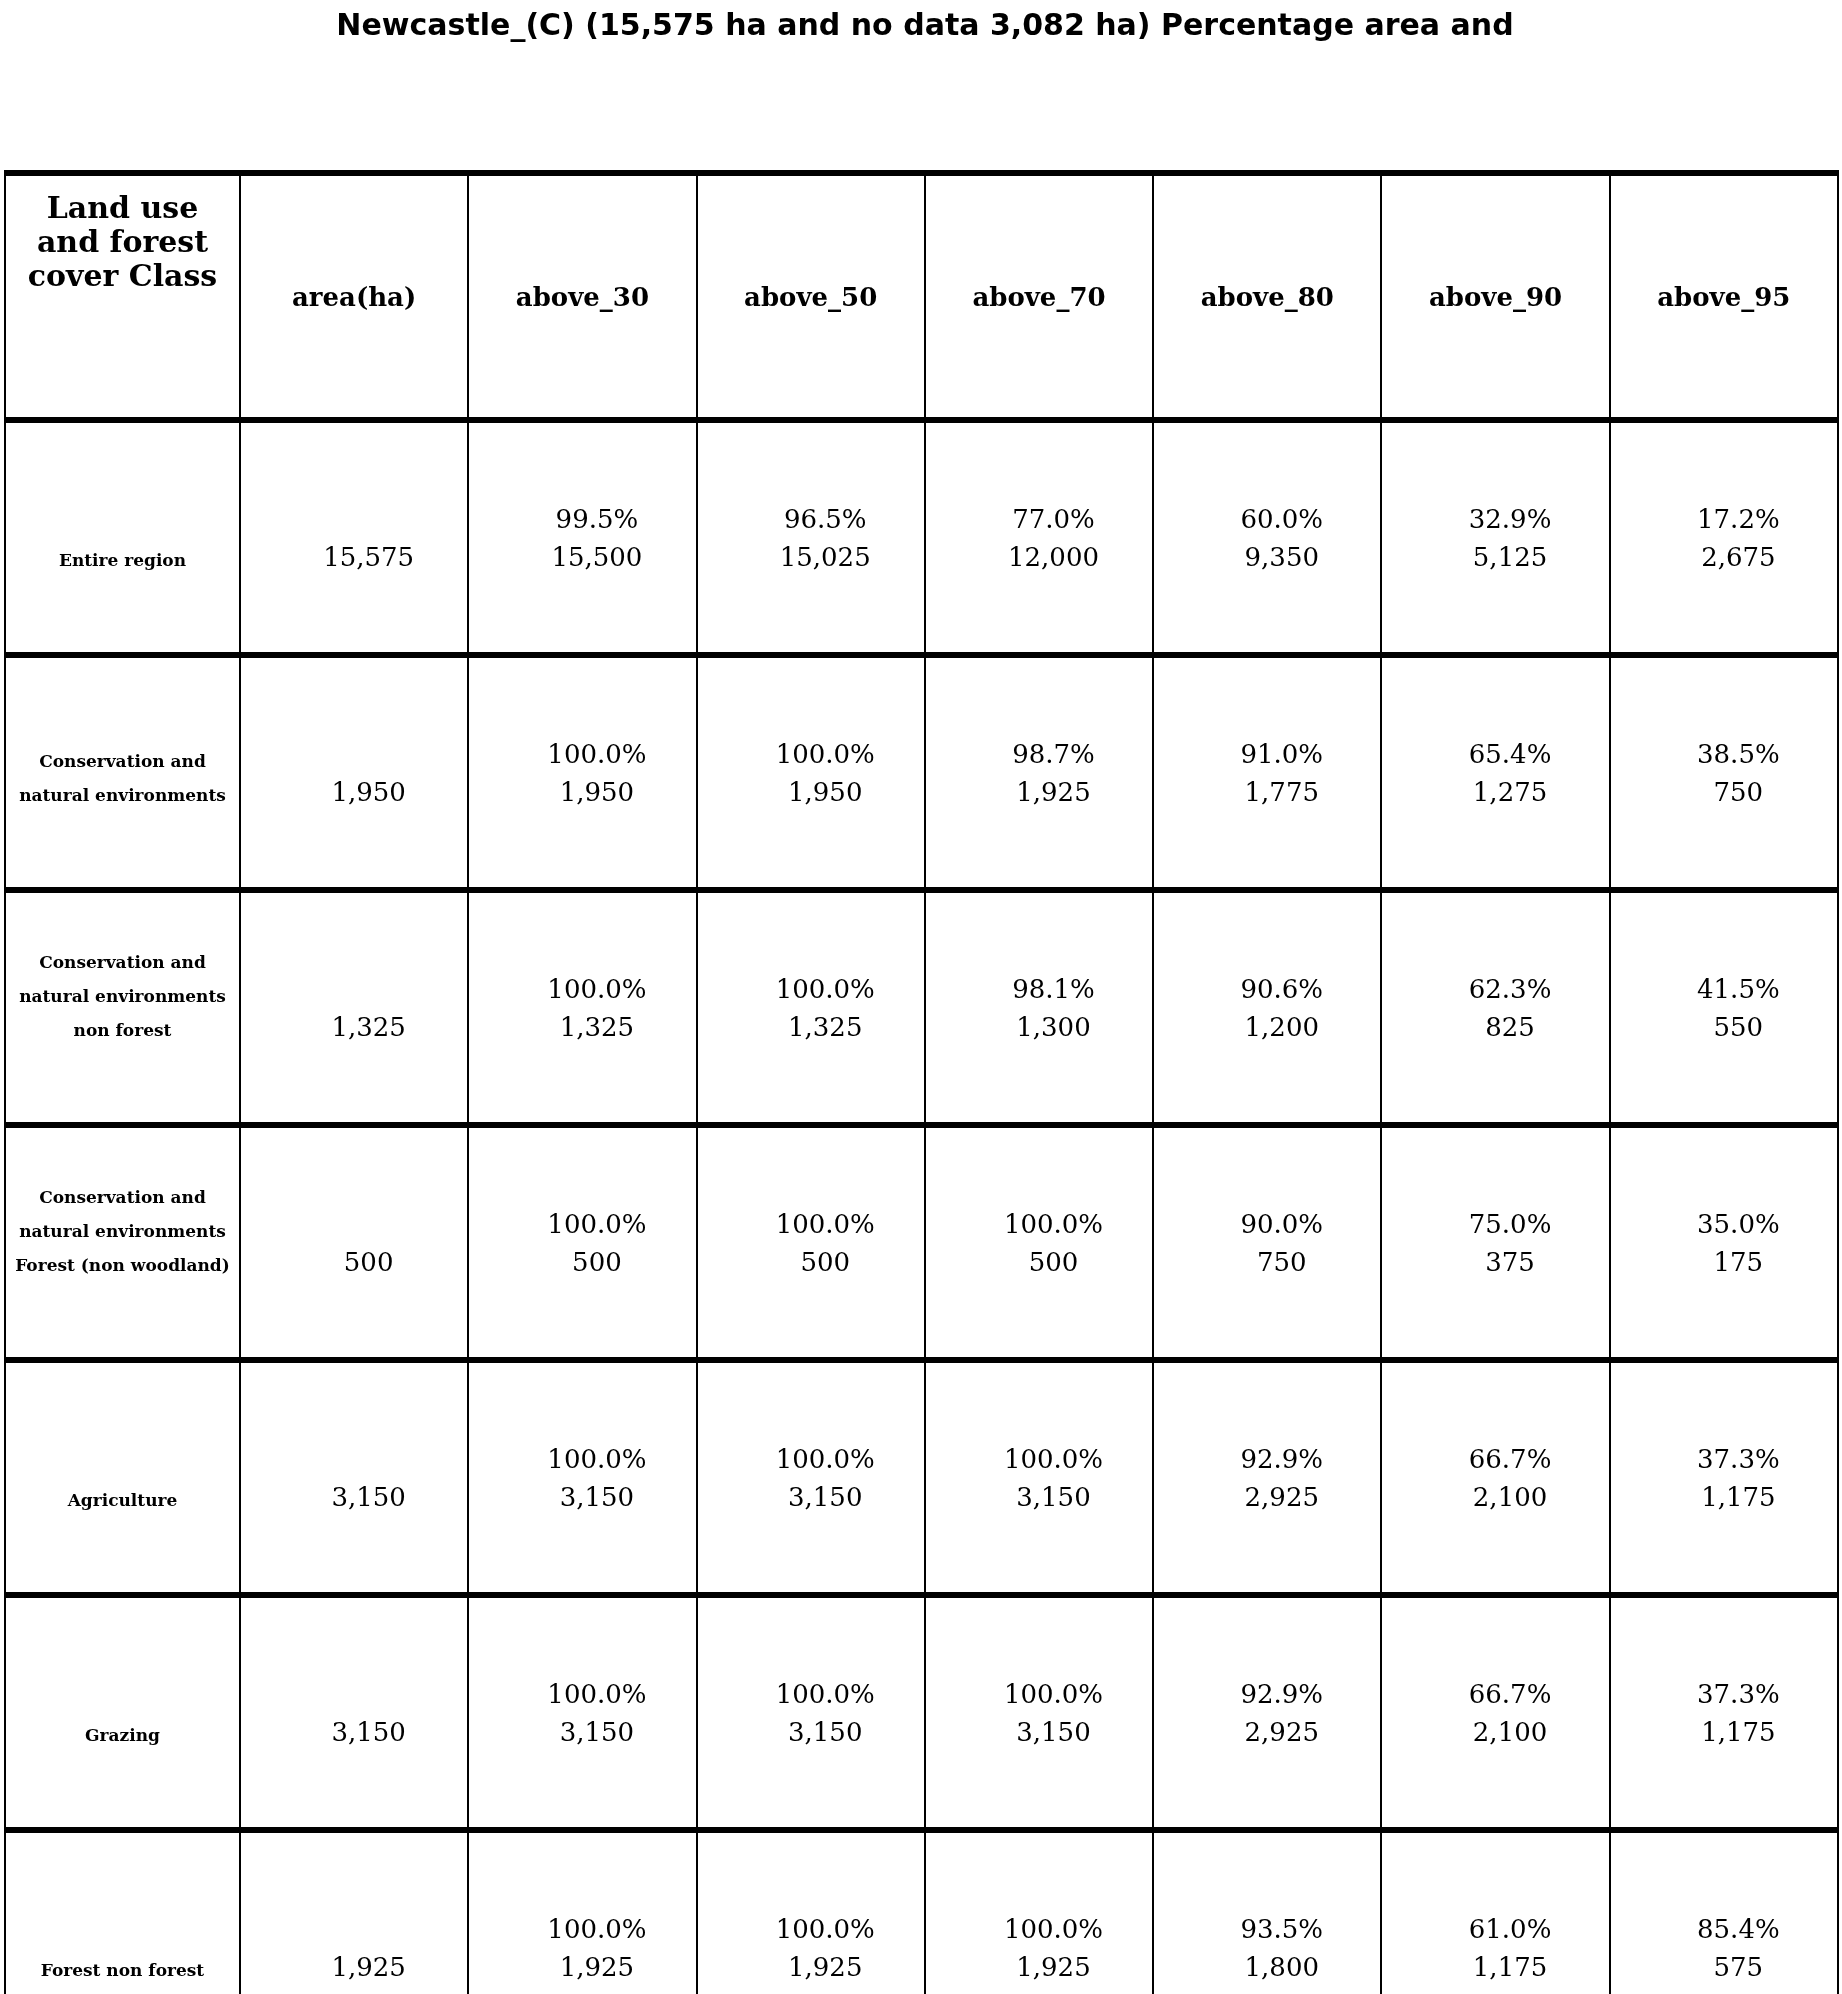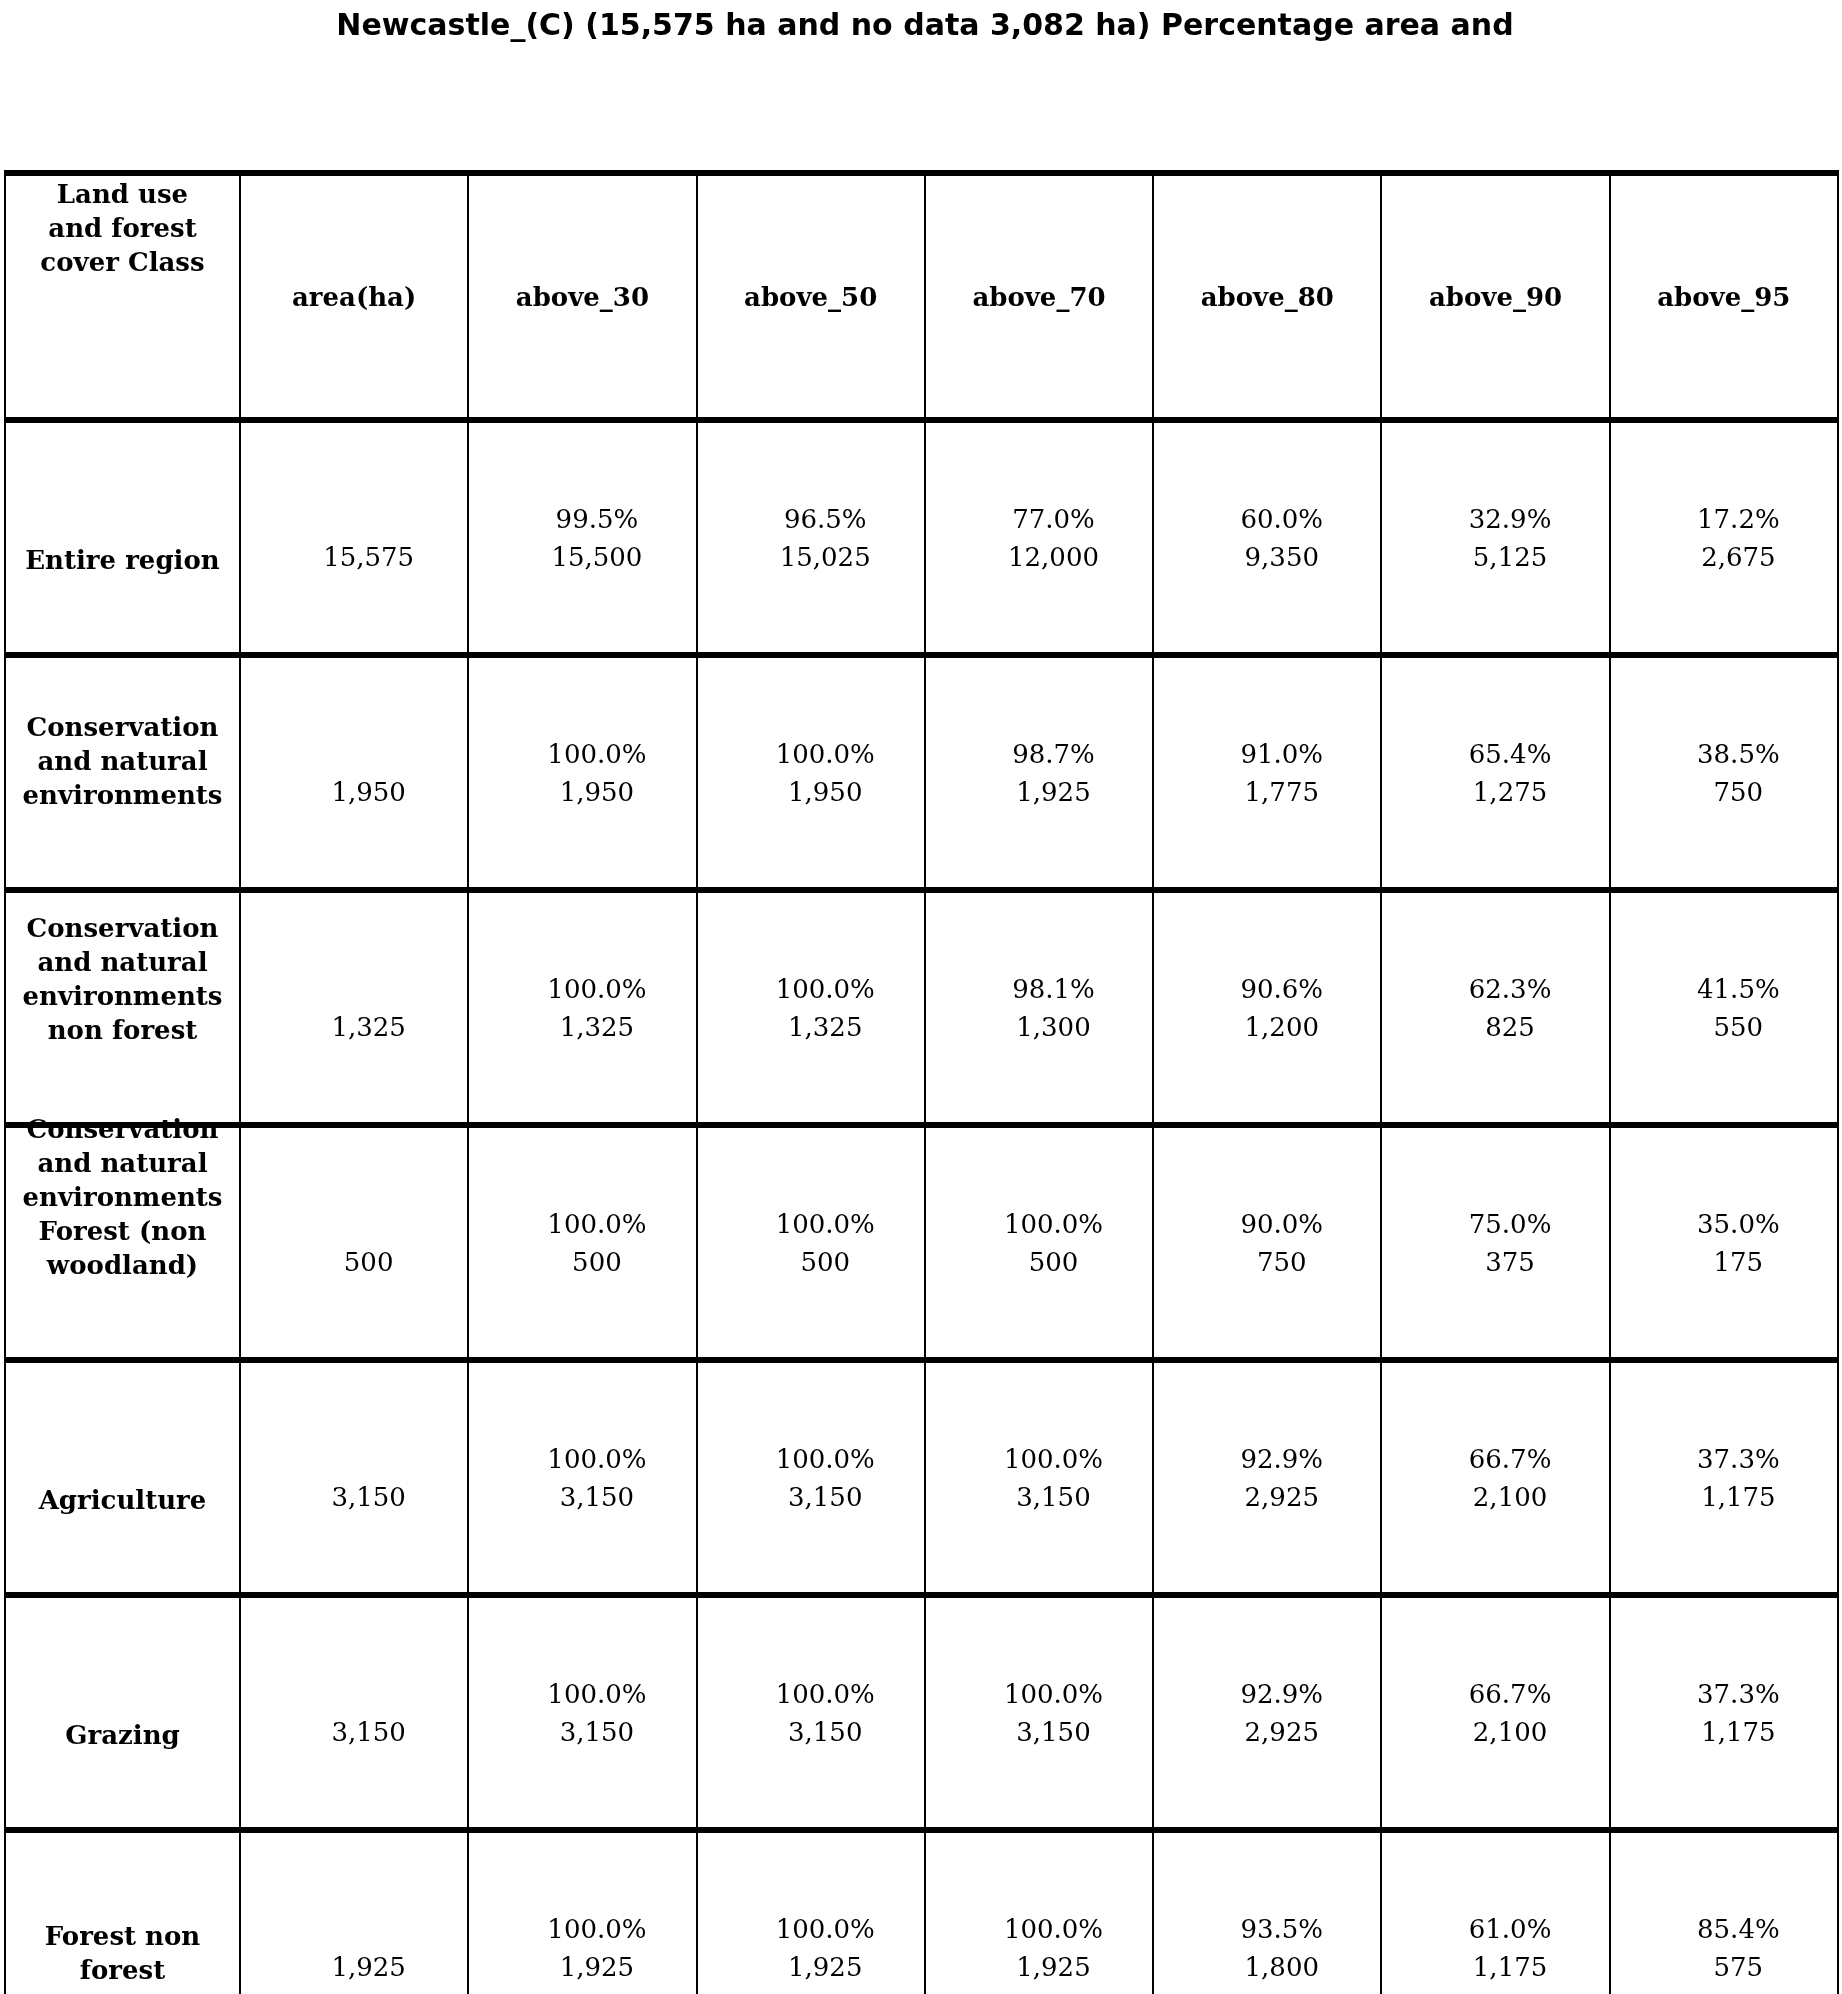--- a/index.html
+++ b/index.html
@@ -15,23 +15,23 @@
   table.tvc{position:absolute;top:170px;left:4px;width:1835px;
             border-collapse:collapse;table-layout:fixed;}
   table.tvc th,table.tvc td{border-left:2.4px solid #000;border-right:2.4px solid #000;
             border-top:6px solid #000;border-bottom:6px solid #000;
             position:relative;padding:0;}
   col.c0{width:235px;}
   thead tr{height:247px;}
   tbody tr{height:235px;}
   thead th{font-weight:700;font-size:26px;text-align:center;vertical-align:middle;}
   thead th.c-label{vertical-align:top;}
-  .headlabel{max-width:192px;margin:0 auto;padding-top:1px;font-size:26px;line-height:34px;}
+  .headlabel{max-width:192px;margin:0 auto;padding-top:15px;font-size:30px;line-height:34px;}
   .labelbox{position:absolute;left:4.8px;right:4.8px;bottom:calc(50% - 39px);
-            font-weight:700;font-size:26px;line-height:34px;text-align:center;}
+            font-weight:700;font-size:17px;line-height:34px;text-align:center;}
   .stack{position:absolute;left:0;right:0;bottom:calc(50% - 38px);
          font-size:26px;line-height:38px;text-align:center;font-weight:400;padding-left:29px;}
 </style>
 </head>
 <body>
 
 <div id="page">
 
   <div class="title">
     <div>Newcastle_(C) (15,575 ha and no data 3,082 ha) Percentage area and</div>

